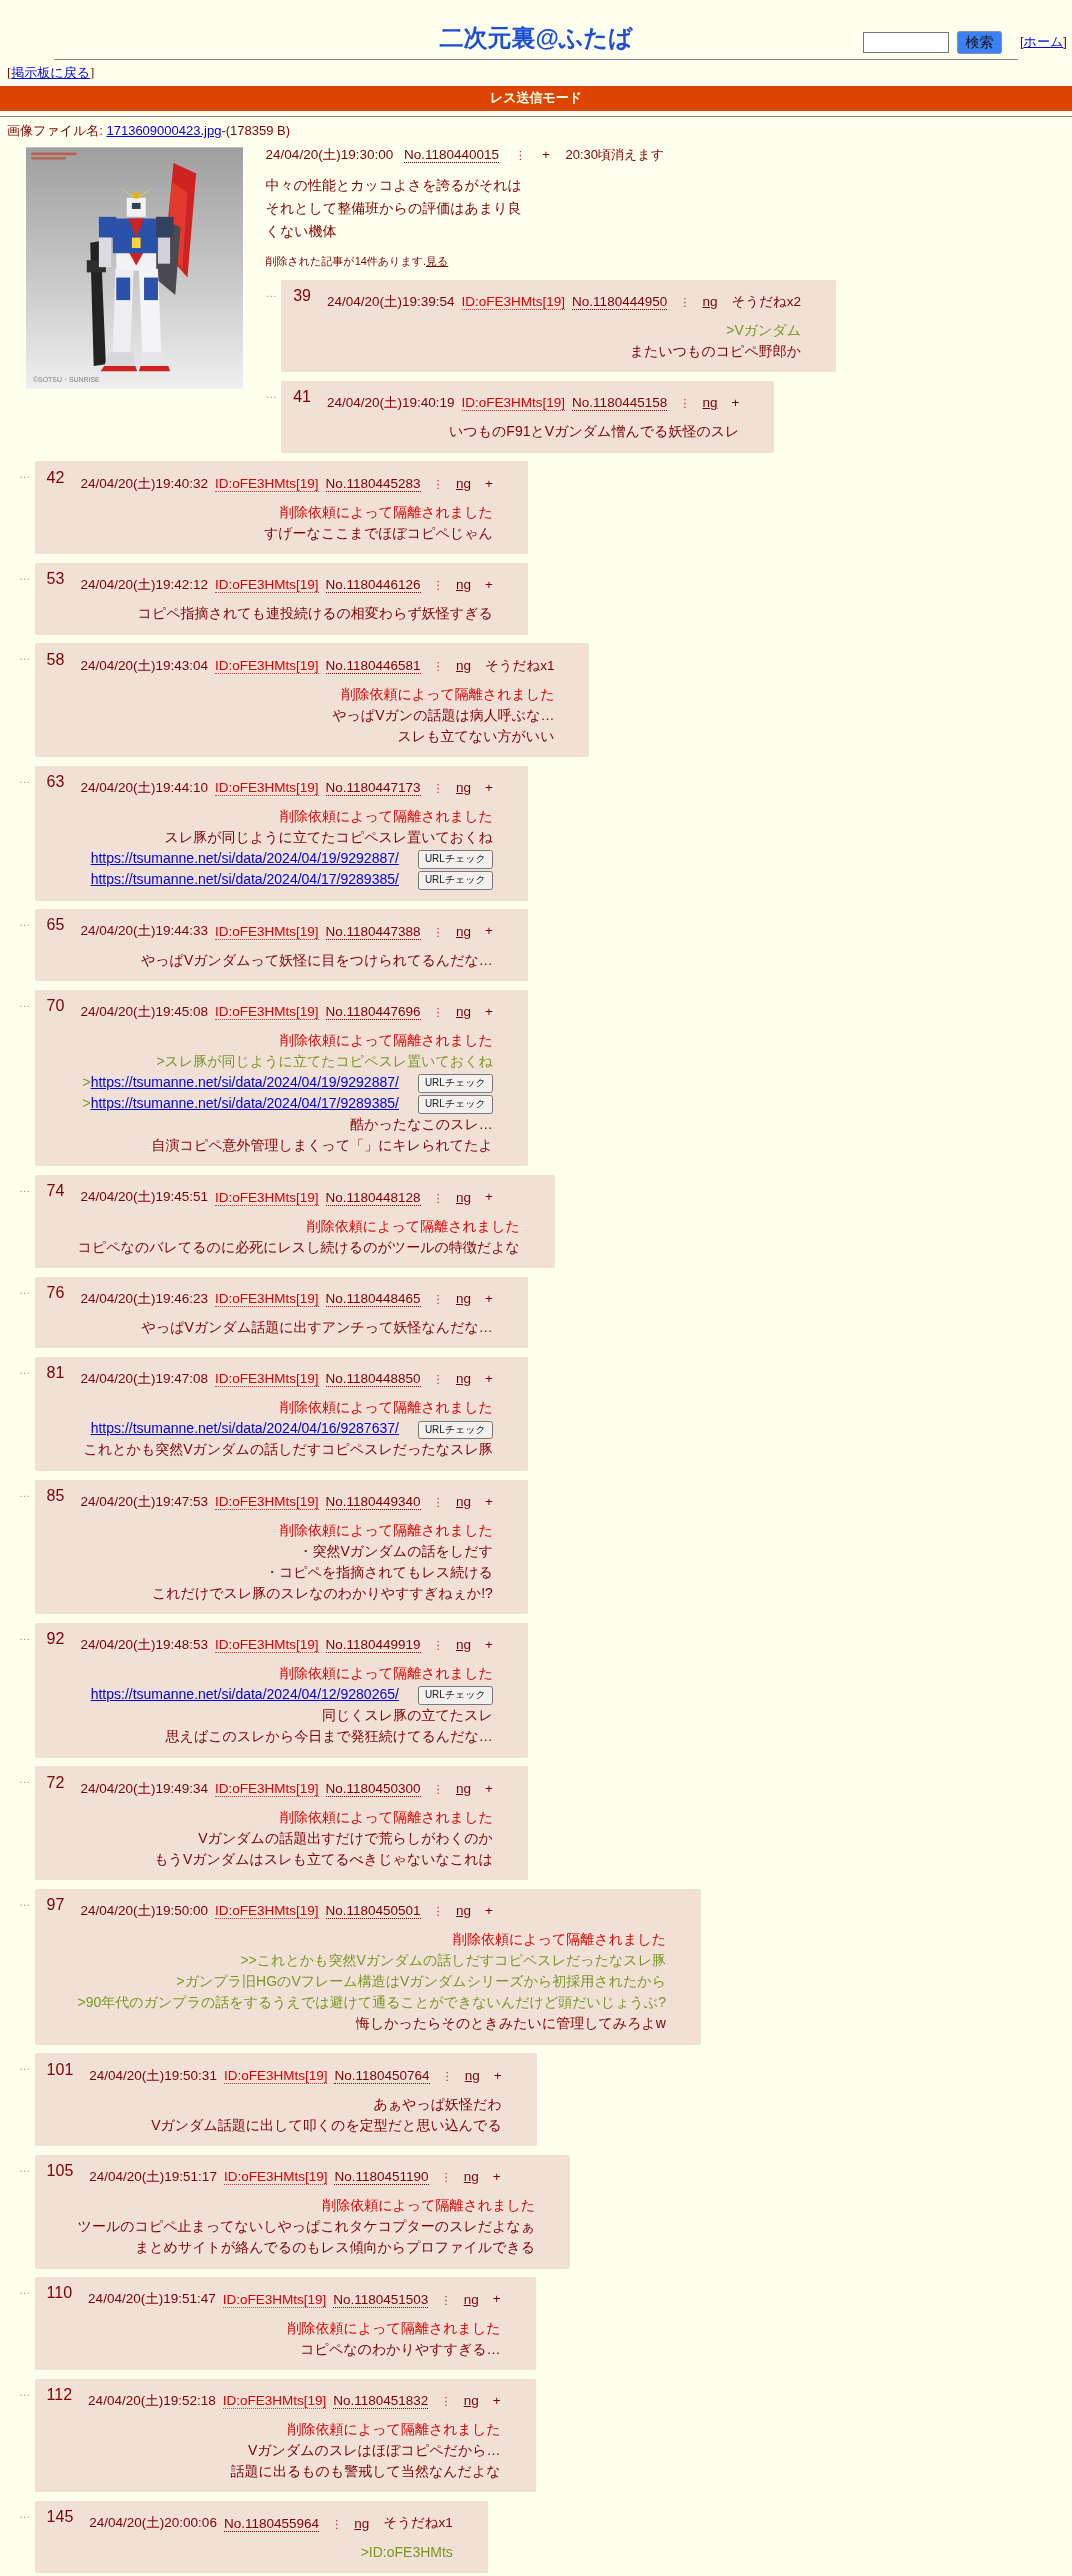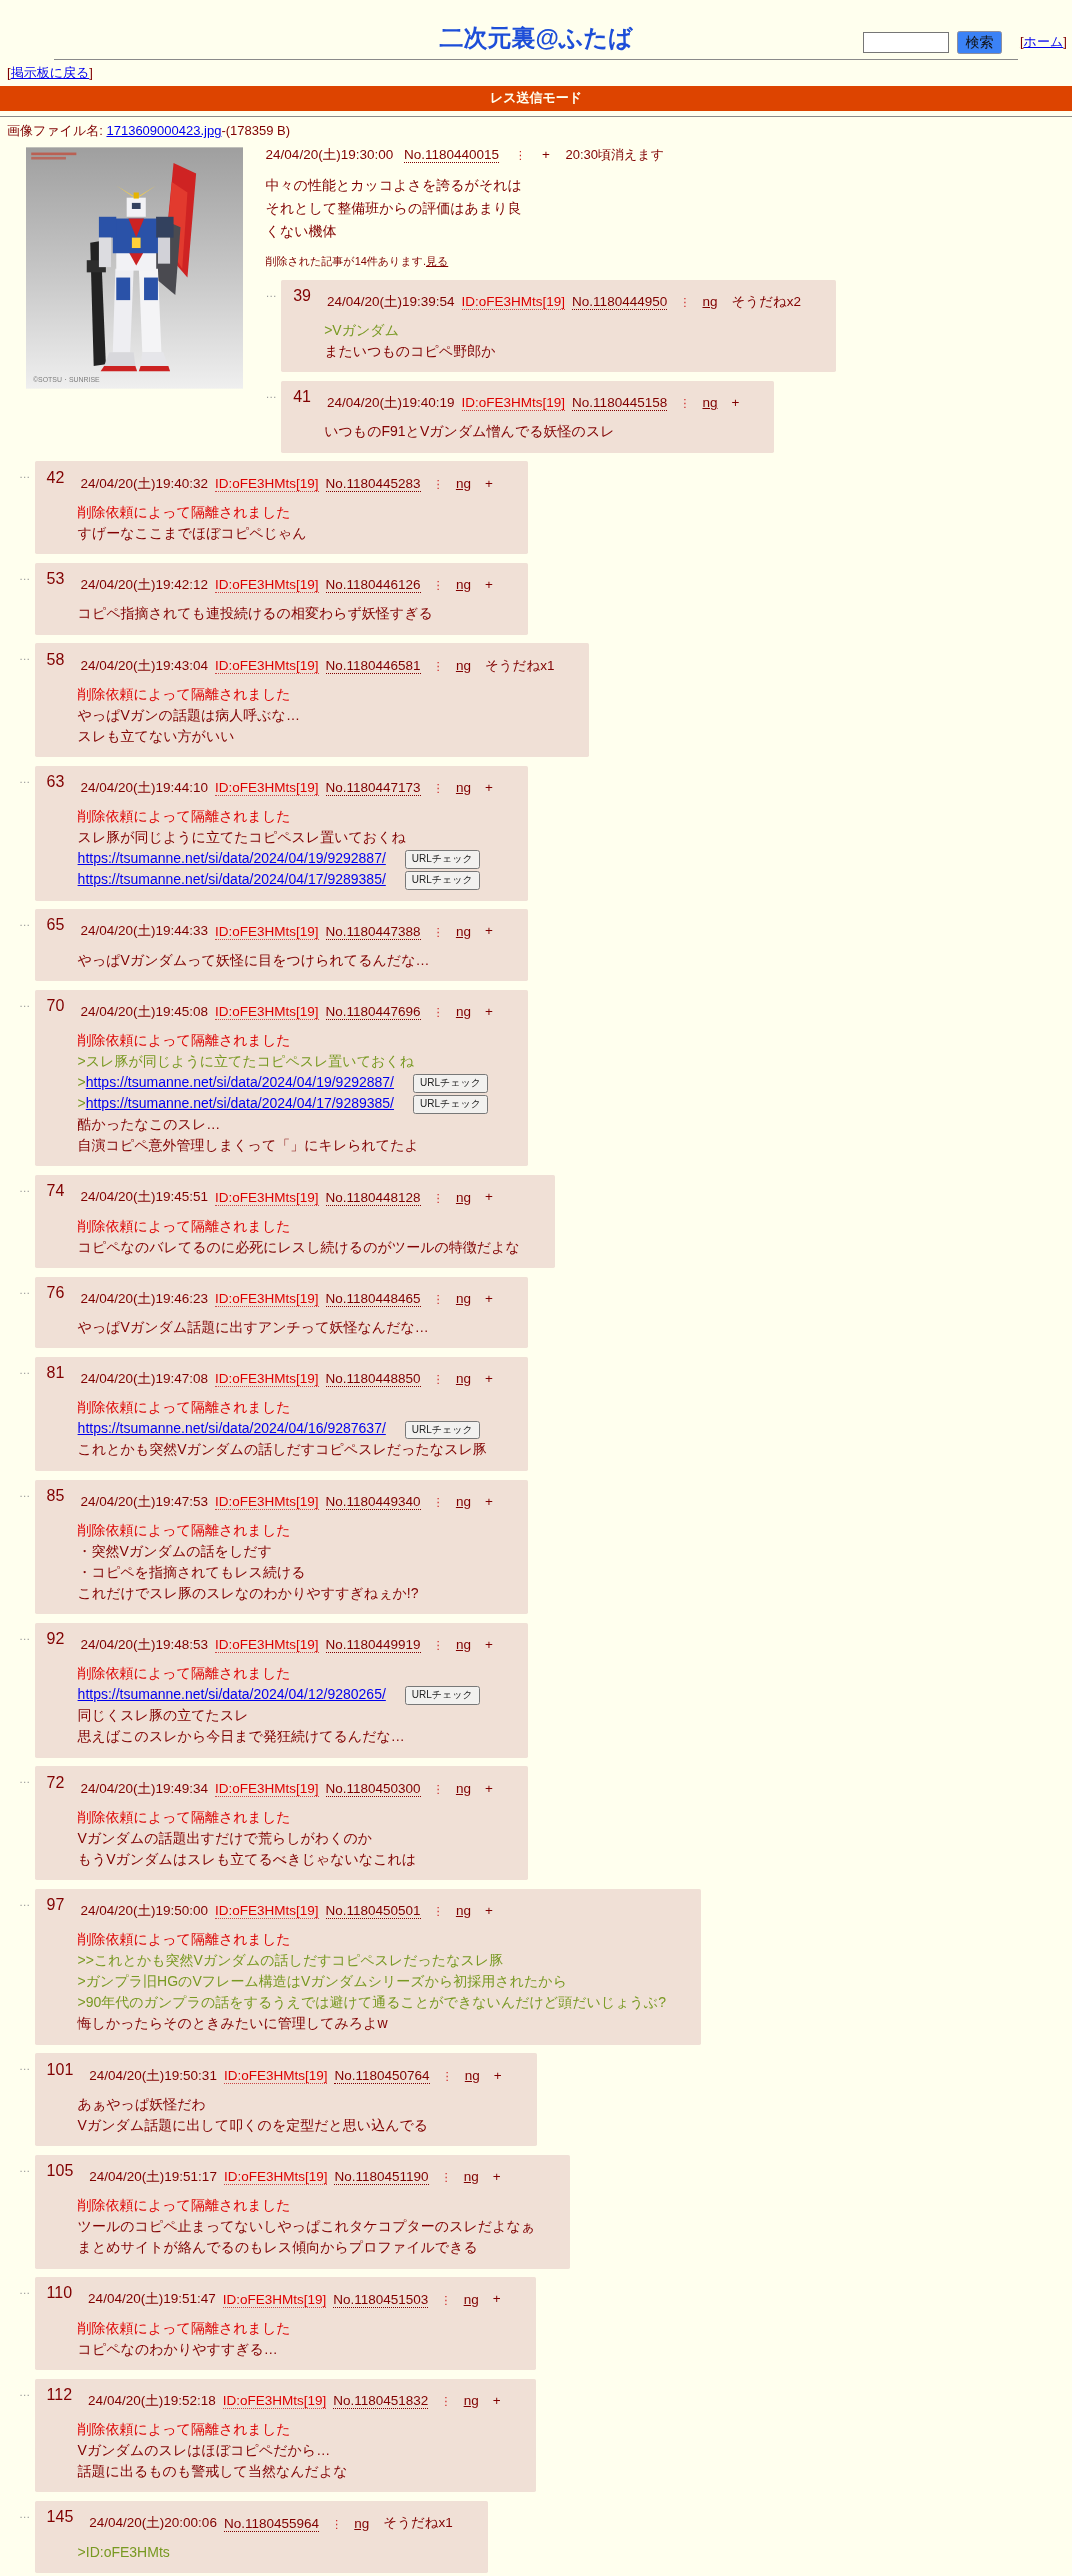--- a/index.html
+++ b/index.html
@@ -14,21 +14,21 @@
   
   .topbar{position:relative;padding-top:24px;}
   .site-title{text-align:center;font-size:24px;font-weight:bold;color:#1d4ed8;line-height:28px;}
   .search-area{position:absolute;top:31px;right:5.2px;white-space:nowrap;}
   .search-input{width:80px;height:17.4px;border:0.9px solid #767676;background:#fff;vertical-align:middle;}
   .search-btn{font-size:14px;padding:1.7px 7.8px;margin-left:3.5px;background:#3b82f6;border:0.9px solid #8f8f9d;border-radius:2.6px;color:#111;vertical-align:middle;font-family:"Liberation Sans",sans-serif;}
   .home-link{margin-left:14px;font-size:13px;color:#800000;text-decoration:underline;}
   .home-link a{color:#0000ee;text-decoration:underline;}
   hr{border:none;border-top:0.9px solid #8a8a8a;margin:0;}
   .hr90{width:90%;margin:7px auto 3.5px auto;}
-  .back-line{margin:2.6px 0 4.3px 7px;font-size:13px;}
+  .back-line{margin:2.6px 0 4.3px 7px;font-size:13px;font-family:Liberation Serif, serif;}
   .back-line a{color:#0000ee;text-decoration:underline;}
   .modebar{background:#dd4400;color:#ffffee;font-weight:bold;text-align:center;font-size:13px;padding:3.5px 0;margin-top:1.7px;}
   .hr-full{margin:5.2px 0 0 0;}
   
   .thread{padding:0 0 0 7px;}
   .fileline{margin:5.2px 0 3.5px 0;font-size:13px;}
   .fileline a{color:#0000ee;text-decoration:underline;}
   .thumb{float:left;margin:3.5px 22.6px 8.7px 19px;width:217px;height:242px;cursor:pointer;}
   .op-head{margin:3.5px 0 8.7px 0;line-height:22px;}
   .op-no{color:#800000;text-decoration:none;border-bottom:0.9px dotted #800000;margin-left:7px;}
@@ -41,21 +41,21 @@
   
   .reply-row{margin:0 0 8.7px 12px;}
   .ellipsis{color:#999;font-size:11.3px;margin-right:4.3px;vertical-align:top;line-height:26px;}
   .post{display:inline-block;background:#f0e0d6;padding:5.2px 35px 10.4px 12px;border-radius:1.7px;vertical-align:top;}
   .post-head{line-height:22px;white-space:nowrap;}
   .r-num{font-size:16px;vertical-align:5.2px;margin-right:16px;}
   .r-id{color:#dd0000;border-bottom:0.9px dotted #cc4444;margin-left:7px;}
   .r-no{color:#800000;text-decoration:none;border-bottom:0.9px dotted #800000;margin-left:7px;}
   .r-ng{color:#800000;text-decoration:underline;margin-right:14px;}
   .r-sodane{color:#800000;}
-  .post-body{margin:7px 0 0 31px;font-size:14px;line-height:21px;}
+  .post-body{margin:7px 0 0 31px;font-size:14px;line-height:21px;text-align:right;}
   .ln{min-height:21px;}
   .ln.deleted{color:#dd0000;}
   .quote{color:#789922;}
   a.url{color:#0000ee;text-decoration:underline;}
   .urlbtn{display:inline-block;border:0.9px solid #787878;background:#f2f1ef;border-radius:2.6px;font-size:10px;color:#222;padding:0 6px;margin-left:19px;line-height:16.5px;vertical-align:0.9px;cursor:pointer;}
 </style>
 </head>
 <body>
 
 <div class="topbar">

